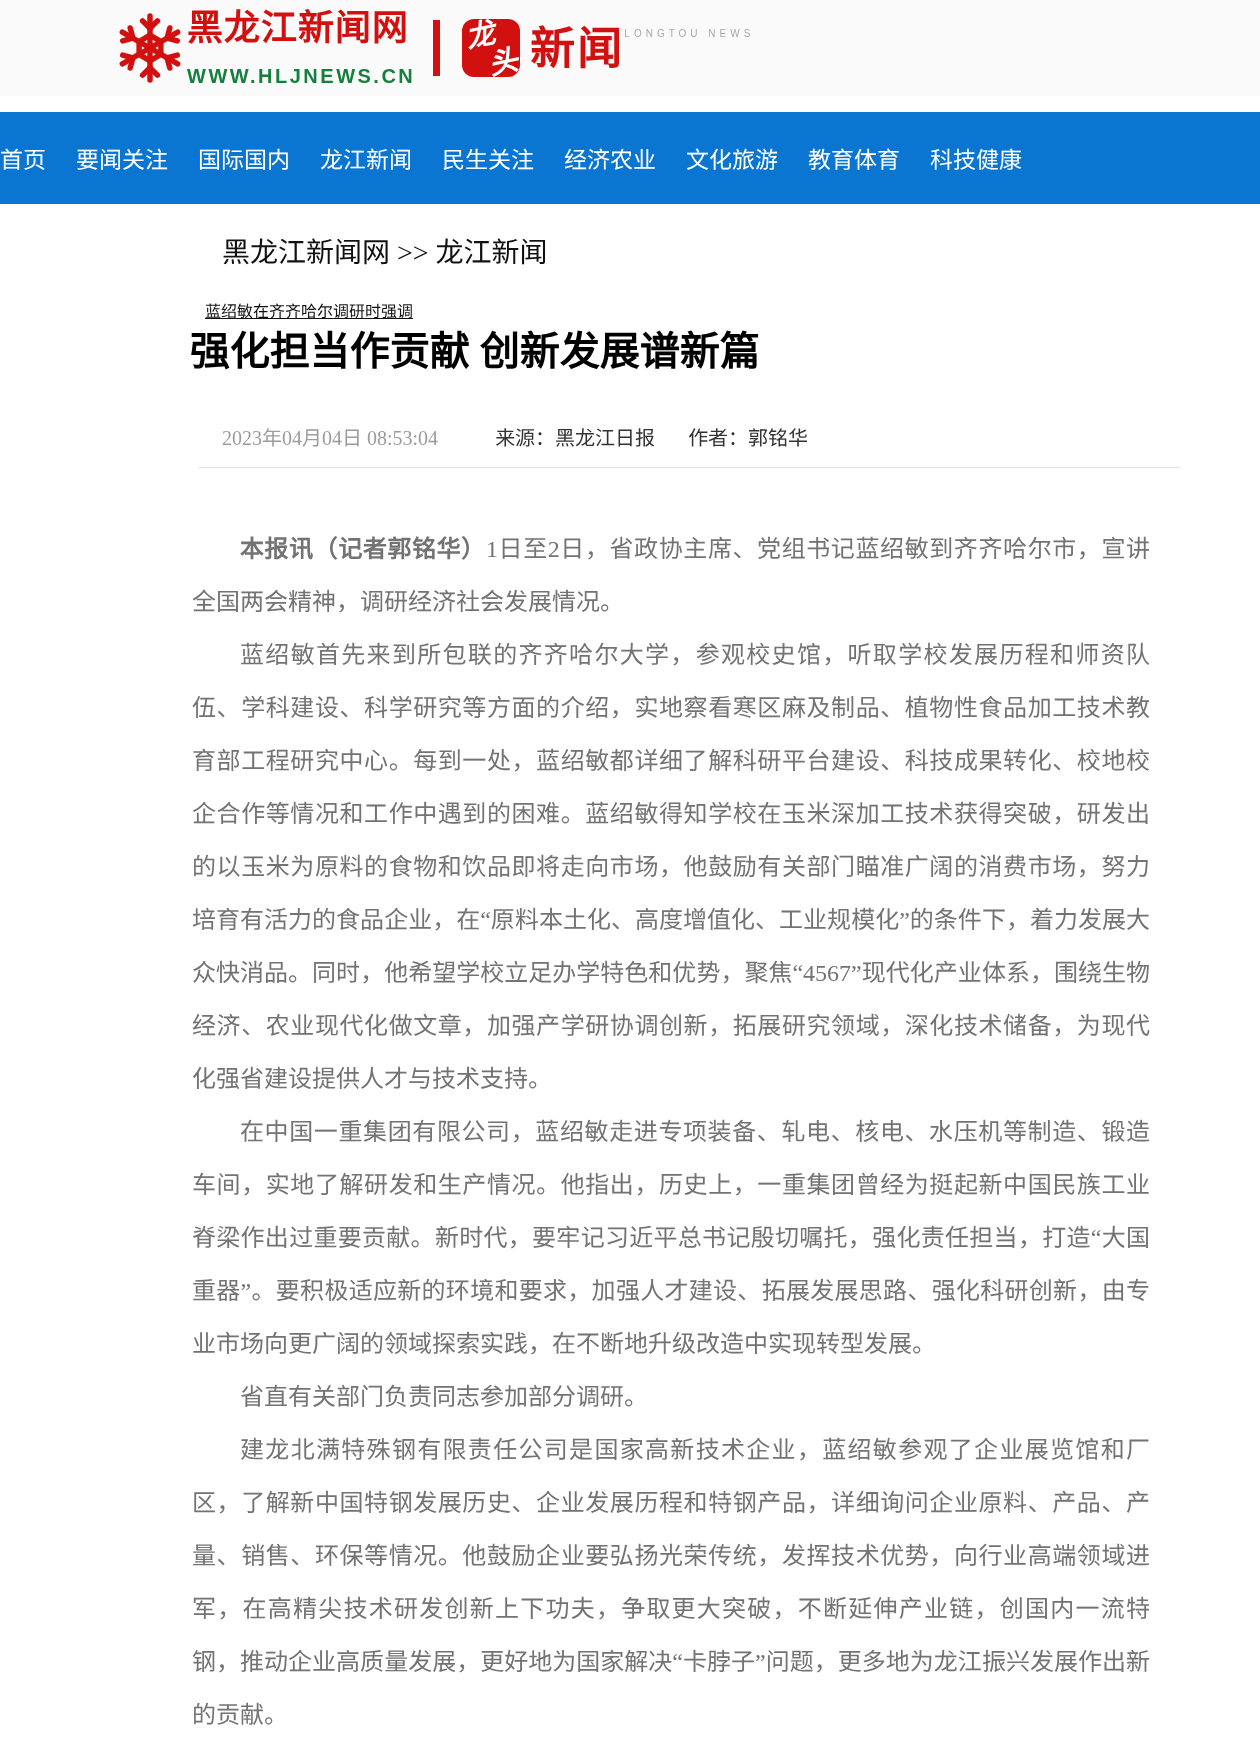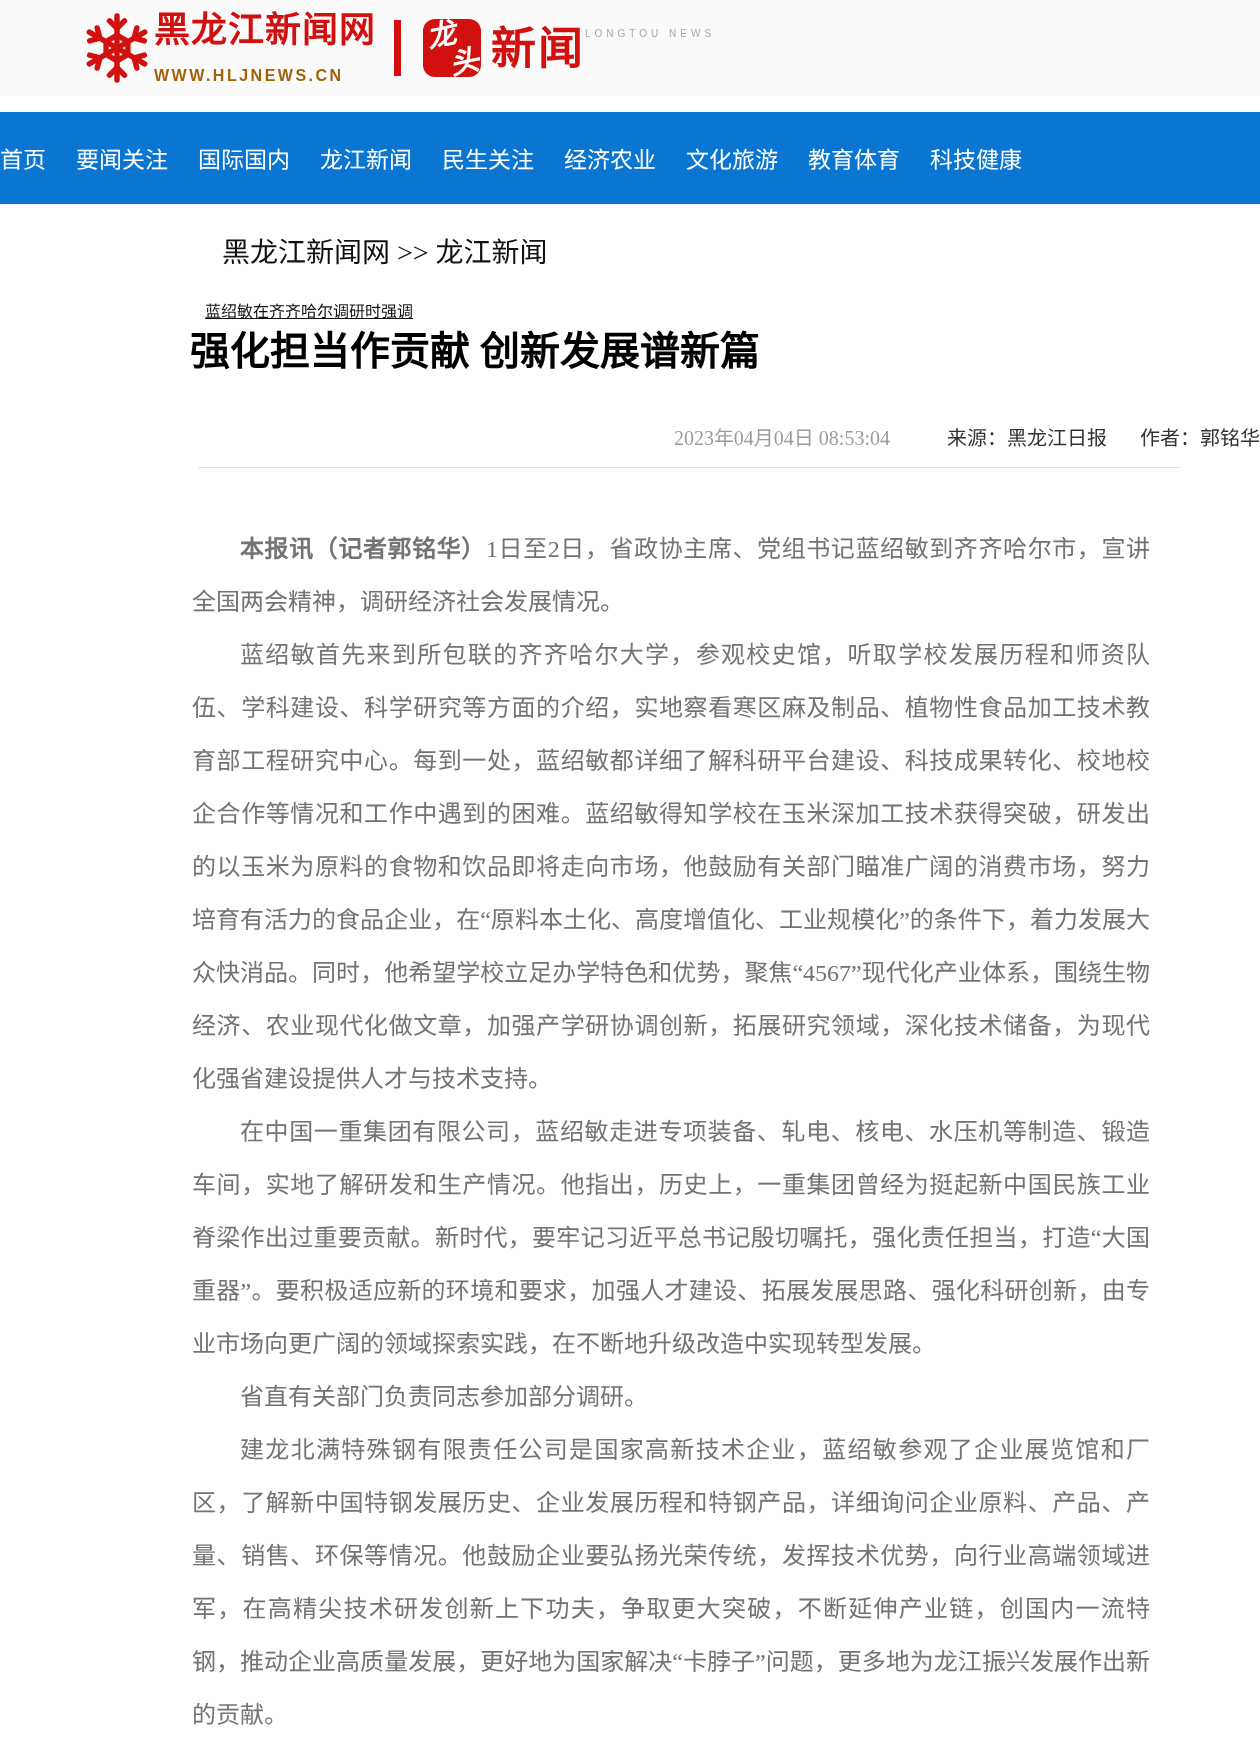--- a/index.html
+++ b/index.html
@@ -4,32 +4,32 @@
 <style>
   html,body{margin:0;padding:0;background:#fff;}
   .page{
     width:1260px;height:1752px;overflow:hidden;box-sizing:border-box;
     background:#fff;position:relative;
     font-family:"Liberation Serif","DejaVu Serif",serif;color:#000;
   }
   
   .top-header{
     height:96px;background:#fafafa;
-    display:flex;align-items:center;padding-left:83px;box-sizing:border-box;
+    display:flex;align-items:center;padding-left:116px;box-sizing:border-box;
   }
   .site-logo{display:flex;align-items:center;text-decoration:none;cursor:pointer;}
   .snowflake{width:68px;height:82px;display:block;}
   .site-text{display:flex;flex-direction:column;margin-left:3px;}
   .site-name{
     font-family:"Liberation Sans","DejaVu Sans",sans-serif;
     font-size:36px;font-weight:bold;color:#d1100f;line-height:1;letter-spacing:1px;
   }
   .site-url{
     font-family:"Liberation Sans","DejaVu Sans",sans-serif;
-    font-size:16px;font-weight:bold;color:#a16207;letter-spacing:2.5px;margin-top:20px;line-height:1;
+    font-size:20px;font-weight:bold;color:#15803d;letter-spacing:2.5px;margin-top:20px;line-height:1;
   }
   .logo-divider{width:7px;height:56px;background:#d1100f;margin:0 22px 0 18px;}
   .longtou-logo{display:flex;align-items:center;text-decoration:none;cursor:pointer;}
   .stamp{
     width:58px;height:58px;background:#d1100f;border-radius:12px;position:relative;flex:0 0 auto;
   }
   .stamp-char{position:absolute;color:#fff;font-size:29px;line-height:1;font-style:italic;font-weight:bold;}
   .stamp-char.c1{left:4px;top:2px;transform:rotate(-12deg);}
   .stamp-char.c2{right:2px;bottom:0px;transform:rotate(-12deg);}
   .logo2-text{display:flex;margin-left:10px;}
@@ -51,21 +51,21 @@
     font-family:"Liberation Serif","DejaVu Serif",serif;
   }
   
   .breadcrumb{
     margin:26px 8px 0 222px;font-size:28px;color:#111;cursor:pointer;
   }
   .kicker{margin:32px 0 0 205px;font-size:16px;color:#111;line-height:1.3;text-decoration:underline;}
   .article-title{
     margin:2px 0 16px 190px;font-size:40px;font-weight:bold;color:#000;line-height:1.35;
   }
-  .meta-row{margin:46px 0 0 222px;font-size:20px;line-height:1.3;text-align:right;}
+  .meta-row{margin:46px 0 0 222px;font-size:20px;line-height:1.3;}
   .meta-time{color:#9c9c9c;}
   .meta-source{color:#333;margin-left:52px;}
   .meta-author{color:#333;margin-left:28px;}
   .divider{
     border:none;border-top:1px solid #e3e3e3;height:0;
     margin:16px 0 0 198px;width:982px;
   }
   .article-body{
     width:958px;margin:54px 0 0 192px;
     font-size:24px;line-height:53px;text-align:justify;color:#737373;

